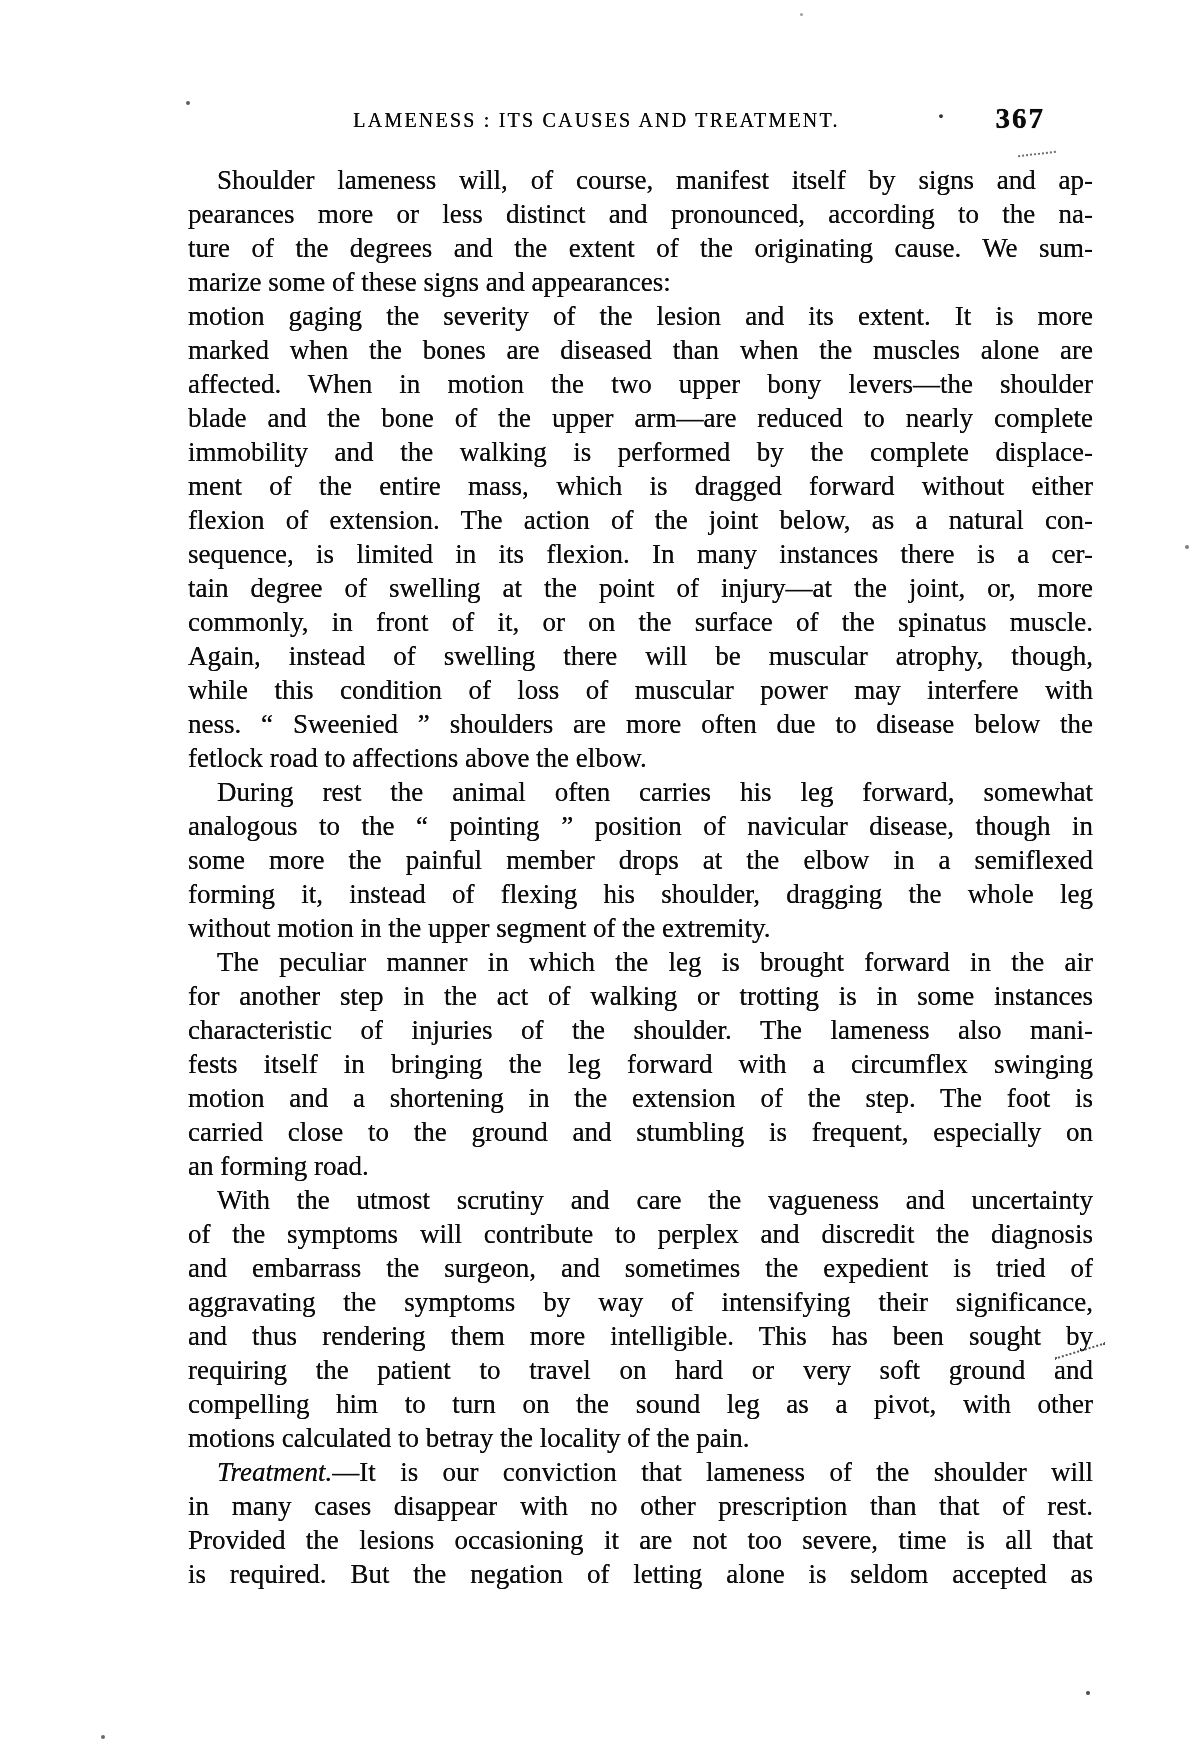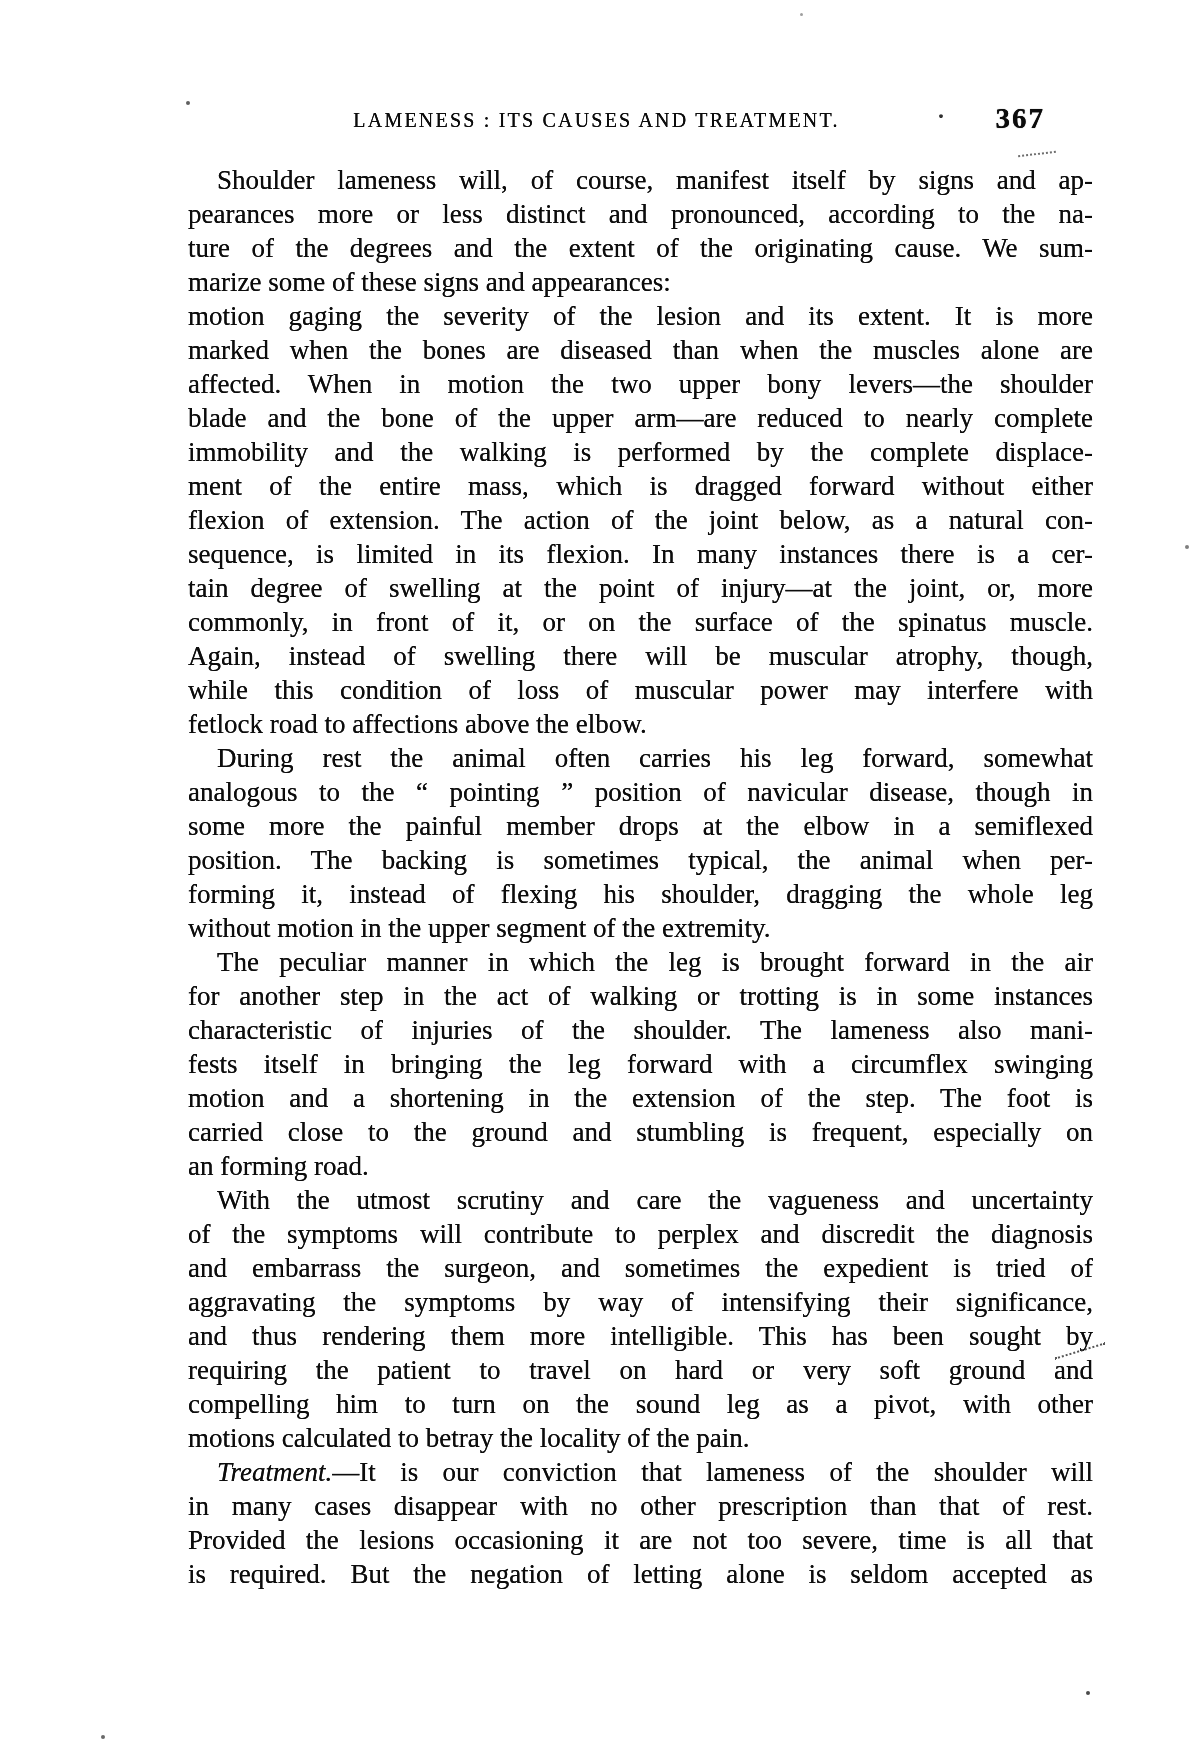--- a/index.html
+++ b/index.html
@@ -117,27 +117,27 @@
         <div class="line">affected. When in motion the two upper bony levers—the shoulder</div>
         <div class="line">blade and the bone of the upper arm—are reduced to nearly complete</div>
         <div class="line">immobility and the walking is performed by the complete displace-</div>
         <div class="line">ment of the entire mass, which is dragged forward without either</div>
         <div class="line">flexion of extension. The action of the joint below, as a natural con-</div>
         <div class="line">sequence, is limited in its flexion. In many instances there is a cer-</div>
         <div class="line">tain degree of swelling at the point of injury—at the joint, or, more</div>
         <div class="line">commonly, in front of it, or on the surface of the spinatus muscle.</div>
         <div class="line">Again, instead of swelling there will be muscular atrophy, though,</div>
         <div class="line">while this condition of loss of muscular power may interfere with</div>
+        <div class="line">ness. “ Sweenied ” shoulders are more often due to disease below the</div>
         <div class="line flush">fetlock road to affections above the elbow.</div>
       </div>
       <div class="paragraph">
         <div class="line first">During rest the animal often carries his leg forward, somewhat</div>
         <div class="line">analogous to the “ pointing ” position of navicular disease, though in</div>
         <div class="line">some more the painful member drops at the elbow in a semiflexed</div>
-        <div class="line">position. The backing is sometimes typical, the animal when per-</div>
         <div class="line">forming it, instead of flexing his shoulder, dragging the whole leg</div>
         <div class="line flush">without motion in the upper segment of the extremity.</div>
       </div>
       <div class="paragraph">
         <div class="line first">The peculiar manner in which the leg is brought forward in the air</div>
         <div class="line">for another step in the act of walking or trotting is in some instances</div>
         <div class="line">characteristic of injuries of the shoulder. The lameness also mani-</div>
         <div class="line">fests itself in bringing the leg forward with a circumflex swinging</div>
         <div class="line">motion and a shortening in the extension of the step. The foot is</div>
         <div class="line">carried close to the ground and stumbling is frequent, especially on</div>

